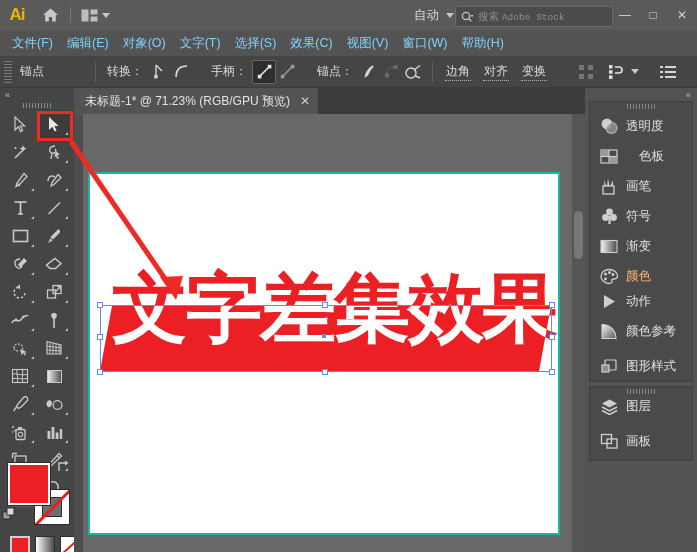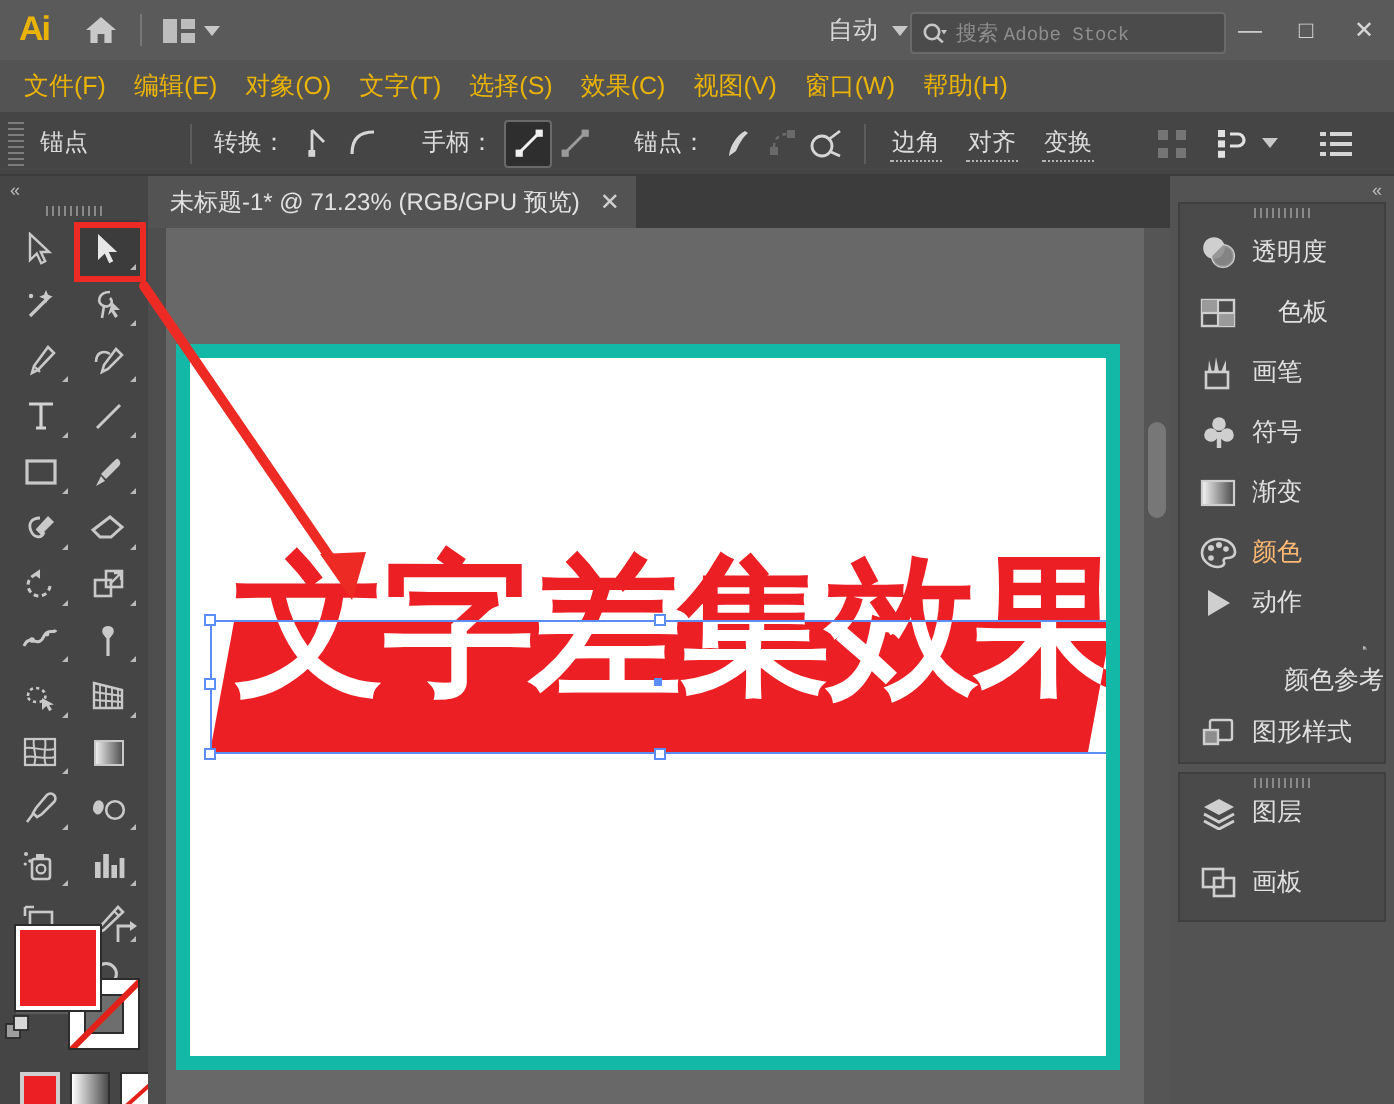--- a/index.html
+++ b/index.html
@@ -27,21 +27,21 @@
   .search-ph{color:#8e8e8e;font-size:10.5px;white-space:nowrap;}
   .search-ph .stock{font-family:"Liberation Mono","DejaVu Sans Mono",monospace;font-size:9.5px;}
   .wbtns{position:absolute;right:0;top:0;height:30px;display:flex;}
   .wbtn{width:28px;height:30px;display:flex;align-items:center;justify-content:center;
         color:#d5d5d5;font-size:12px;}
   .wbtn.close{width:30px;}
 
   
   .menubar{position:absolute;left:0;top:30px;width:697px;height:26px;
            background:#535353;display:flex;align-items:center;padding-left:5px;}
-  .menu-item{color:#eab308;font-size:12.5px;padding:3px 7px;white-space:nowrap;}
+  .menu-item{color:#7dd3fc;font-size:12.5px;padding:3px 7px;white-space:nowrap;}
 
   
   .controlbar{position:absolute;left:0;top:56px;width:697px;height:31px;
               background:#454545;display:flex;align-items:center;
               border-bottom:1px solid #3a3a3a;}
   .grip{width:8px;height:22px;margin:0 3px 0 4px;
         background:repeating-linear-gradient(to bottom,#7d7d7d 0 1px,transparent 1px 3px);}
   .cb-label{color:#dcdcdc;font-size:12px;padding:0 5px;white-space:nowrap;}
   .cb-label.dotted{border-bottom:1px dotted #b4b4b4;padding:0 1px;margin:0 6px;}
   .cb-sep{width:1px;height:20px;background:#5d5d5d;margin:0 6px;}
@@ -90,21 +90,21 @@
   .tabbar{position:absolute;left:74px;top:88px;width:511px;height:26px;background:#3c3c3c;}
   .doctab{position:absolute;left:0;top:0;height:26px;background:#535353;
           display:flex;align-items:center;padding:0 8px 0 11px;gap:10px;}
   .doctab .t{color:#e2e2e2;font-size:12px;white-space:nowrap;}
   .doctab .x{color:#cfcfcf;font-size:12px;}
 
   
   .canvaswrap{position:absolute;left:74px;top:114px;width:511px;height:438px;background:#686868;}
   .cv-lgrip{position:absolute;left:0;top:0;width:9px;height:438px;background:#4e4e4e;}
   .artboard{position:absolute;left:14px;top:58px;width:472px;height:363px;background:#fff;
-            border:7px solid #14b8a6;box-sizing:border-box;}
+            border:2px solid #14b8a6;box-sizing:border-box;}
   .vscroll{position:absolute;right:0;top:0;width:13px;height:438px;background:#555;}
   .vscroll .thumb{position:absolute;left:2px;top:97px;width:9px;height:48px;
                   background:#777;border-radius:5px;}
 
   
   .artwork{position:absolute;left:0;top:0;width:100%;height:100%;overflow:hidden;}
   .sel-box{position:absolute;border:1px solid #5b8df5;box-sizing:border-box;}
   .handle{position:absolute;width:6px;height:6px;background:#fff;border:1px solid #5b8df5;
           box-sizing:border-box;}
 
@@ -632,21 +632,21 @@
         <span style="color:#fdba74;font-size:12.5px;">颜色</span>
       </div>
 
       <div style="display:flex;align-items:flex-start;gap:7px;padding:2px 0 2px 10px;height:26px;">
         <svg width="19" height="17" viewBox="0 0 19 17">
             <path d="M4 2 L15 8.5 L4 15 Z" fill="#cfcfcf"></path>
           </svg>
         <span style="color:#e0e0e0;font-size:12.5px;">动作</span>
       </div>
 
-      <div style="display:flex;align-items:flex-end;gap:7px;padding:2px 0 2px 10px;height:26px;flex-direction:column;">
+      <div style="display:flex;align-items:flex-start;gap:7px;padding:2px 0 2px 10px;height:26px;">
         <svg width="19" height="17" viewBox="0 0 19 17">
             <defs>
               <linearGradient id="gr3" x1="0" y1="0" x2="1" y2="1">
                 <stop offset="0" stop-color="#f2f2f2"></stop>
                 <stop offset="1" stop-color="#5a5a5a"></stop>
               </linearGradient>
             </defs>
             <path d="M2 1.5 L2 15.5 L16 15.5 C16 7.5, 10 1.5, 2 1.5 Z" fill="url(#gr3)" stroke="#cfcfcf" stroke-width="1.1"></path>
           </svg>
         <span style="color:#e0e0e0;font-size:12.5px;">颜色参考</span>

